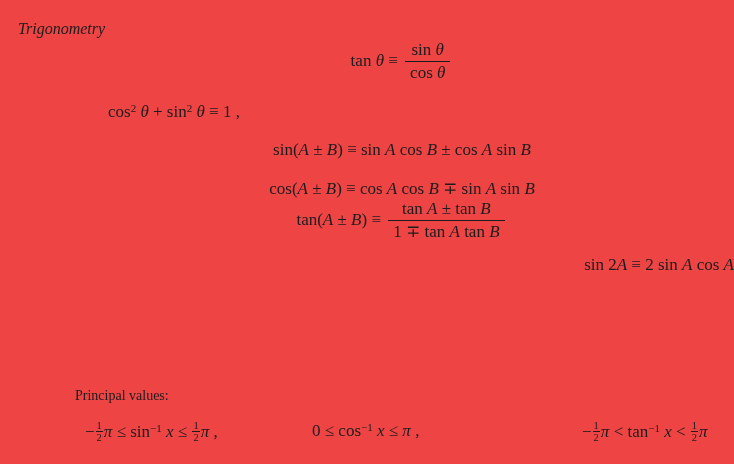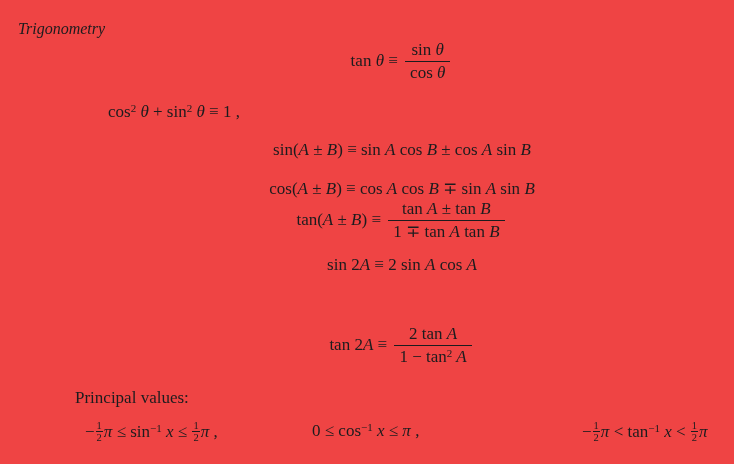--- a/index.html
+++ b/index.html
@@ -4,21 +4,21 @@
 <style>
   html,body{margin:0;padding:0;background:#ffffff;}
   .page{
     position:relative;width:734px;height:464px;background:#ffffff;
     font-family:"Liberation Serif","DejaVu Serif",serif;
     color:#1c1c1e;overflow:hidden;
   }
   .title{position:absolute;left:18px;top:20px;font-style:italic;font-size:16px;}
   .row{position:absolute;font-size:17px;white-space:nowrap;line-height:1.25;}
   .centered{left:70px;width:664px;text-align:center;}
-  .label{position:absolute;left:75px;top:388px;font-size:17px;}
+  .label{position:absolute;left:75px;top:388px;font-size:14px;}
   .rm{font-style:normal;}
   .it{font-style:italic;}
   sup{font-size:11px;line-height:0;vertical-align:5px;font-style:normal;}
   .frac{display:inline-block;vertical-align:middle;text-align:center;margin:0 3px;line-height:1.2;}
   .frac .fn{display:block;padding:0 5px 1px;}
   .frac .fd{display:block;border-top:1.4px solid currentColor;padding:1px 5px 0;}
   .sfrac{display:inline-block;vertical-align:-4px;text-align:center;font-size:10.5px;line-height:1.05;margin:0 1px;}
   .sfrac .fn{display:block;padding:0 1px;}
   .sfrac .fd{display:block;border-top:1px solid currentColor;padding:0 1px;}
 </style>
@@ -28,21 +28,20 @@
 <div class="page" style="background: #ef4444; color: rgb(28, 28, 30);">
   <div class="title">Trigonometry</div>
 
   <div class="row centered" style="top:40px;"><span class="rm">tan </span><span class="it">θ</span><span class="rm"> ≡ </span><span class="frac"><span class="fn"><span class="rm">sin </span><span class="it">θ</span></span><span class="fd"><span class="rm">cos </span><span class="it">θ</span></span></span></div>
 
   <div class="row" style="top:101px;left:108px;text-align:right;"><span class="rm">cos</span><sup>2</sup><span class="it"> θ</span><span class="rm"> + sin</span><sup>2</sup><span class="it"> θ</span><span class="rm"> ≡ 1 ,</span></div>
 
   <div class="row centered" style="top:139px;"><span class="rm">sin(</span><span class="it">A</span><span class="rm"> ± </span><span class="it">B</span><span class="rm">) ≡ sin </span><span class="it">A</span><span class="rm"> cos </span><span class="it">B</span><span class="rm"> ± cos </span><span class="it">A</span><span class="rm"> sin </span><span class="it">B</span></div>
   <div class="row centered" style="top:166px;margin-top:12px;"><span class="rm">cos(</span><span class="it">A</span><span class="rm"> ± </span><span class="it">B</span><span class="rm">) ≡ cos </span><span class="it">A</span><span class="rm"> cos </span><span class="it">B</span><span class="rm"> ∓ sin </span><span class="it">A</span><span class="rm"> sin </span><span class="it">B</span></div>
   <div class="row centered" style="top:199px;"><span class="rm">tan(</span><span class="it">A</span><span class="rm"> ± </span><span class="it">B</span><span class="rm">) ≡ </span><span class="frac"><span class="fn"><span class="rm">tan </span><span class="it">A</span><span class="rm"> ± tan </span><span class="it">B</span></span><span class="fd"><span class="rm">1 ∓ tan </span><span class="it">A</span><span class="rm"> tan </span><span class="it">B</span></span></span></div>
-  <div class="row centered" style="top:254px;"><span class="rm">sin 2</span><span class="it">A</span><span class="rm"> ≡ 2 sin </span><span class="it">A</span><span class="rm"> cos </span><span class="it">A</span></div>
-  <div class="row centered" style="top:324px;"><span class="rm">tan 2</span><span class="it">A</span><span class="rm"> ≡ </span><span class="frac"><span class="fn"><span class="rm">2 tan </span><span class="it">A</span></span><span class="fd"><span class="rm">1 − tan</span><sup>2</sup><span class="it"> A</span></span></span></div>
+  <div class="row centered" style="top:254px;text-align:right;"><span class="rm">sin 2</span><span class="it">A</span><span class="rm"> ≡ 2 sin </span><span class="it">A</span><span class="rm"> cos </span><span class="it">A</span></div>
 
   <div class="label">Principal values:</div>
 
   <div class="row" style="top:420px;left:85px;"><span class="rm">−</span><span class="sfrac"><span class="fn">1</span><span class="fd">2</span></span><span class="it">π</span><span class="rm"> ≤ sin</span><sup>−1</sup><span class="it"> x</span><span class="rm"> ≤ </span><span class="sfrac"><span class="fn">1</span><span class="fd">2</span></span><span class="it">π</span><span class="rm"> ,</span></div>
   <div class="row" style="top:420px;left:312px;"><span class="rm">0 ≤ cos</span><sup>−1</sup><span class="it"> x</span><span class="rm"> ≤ </span><span class="it">π</span><span class="rm"> ,</span></div>
   <div class="row" style="top:420px;left:582px;"><span class="rm">−</span><span class="sfrac"><span class="fn">1</span><span class="fd">2</span></span><span class="it">π</span><span class="rm"> &lt; tan</span><sup>−1</sup><span class="it"> x</span><span class="rm"> &lt; </span><span class="sfrac"><span class="fn">1</span><span class="fd">2</span></span><span class="it">π</span></div>
 </div>
 
 </body></html>

